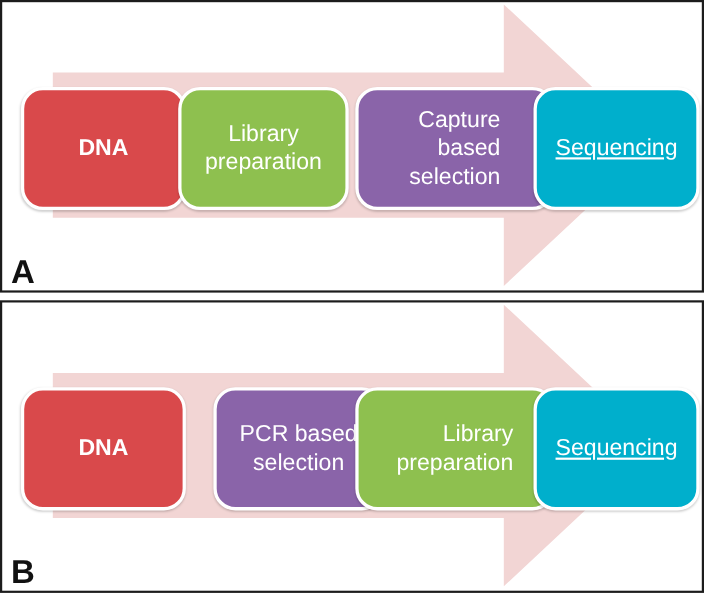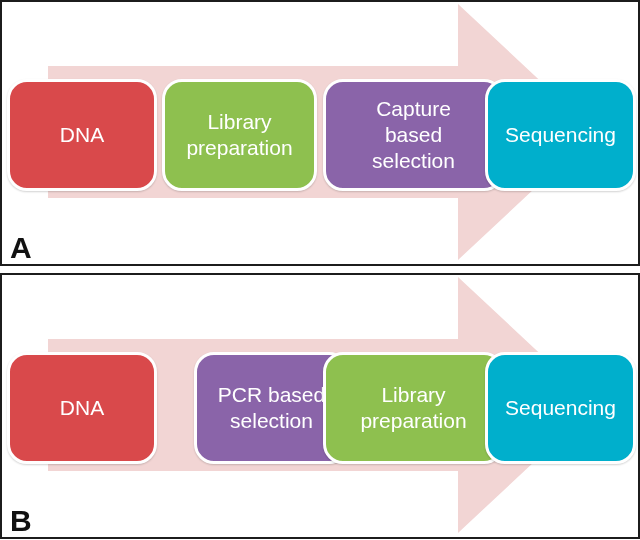--- a/index.html
+++ b/index.html
@@ -8,24 +8,24 @@
   #panel-a{top:0;}
   #panel-b{top:273px;}
   .arrow-svg{position:absolute;left:0;top:0;width:636px;height:262px;display:block;}
   .step-box{
     position:absolute;top:77px;height:112px;box-sizing:border-box;
     border:3px solid #ffffff;border-radius:20px;
     display:flex;align-items:center;justify-content:center;text-align:center;
     color:#ffffff;font-size:21px;line-height:1.25;
     box-shadow:0 1px 2px rgba(0,0,0,0.18);
   }
-  .pos-0{left:5px;width:150px;}
+  .pos-0{left:17px;width:150px;font-weight:bold;}
   .pos-1{left:160px;width:155px;}
-  .pos-2{left:321px;width:181px;}
-  .pos-3{left:483px;width:151px;}
+  .pos-2{left:321px;width:181px;text-align:right;}
+  .pos-3{left:483px;width:151px;text-decoration:underline;}
   .panel-letter{
     position:absolute;left:8px;bottom:1px;
     font-size:30px;font-weight:bold;color:#111111;line-height:1;
   }
 </style>
 </head>
 <body>
 
 <div class="panel" id="panel-a">
   <svg class="arrow-svg" viewBox="0 0 636 262">

